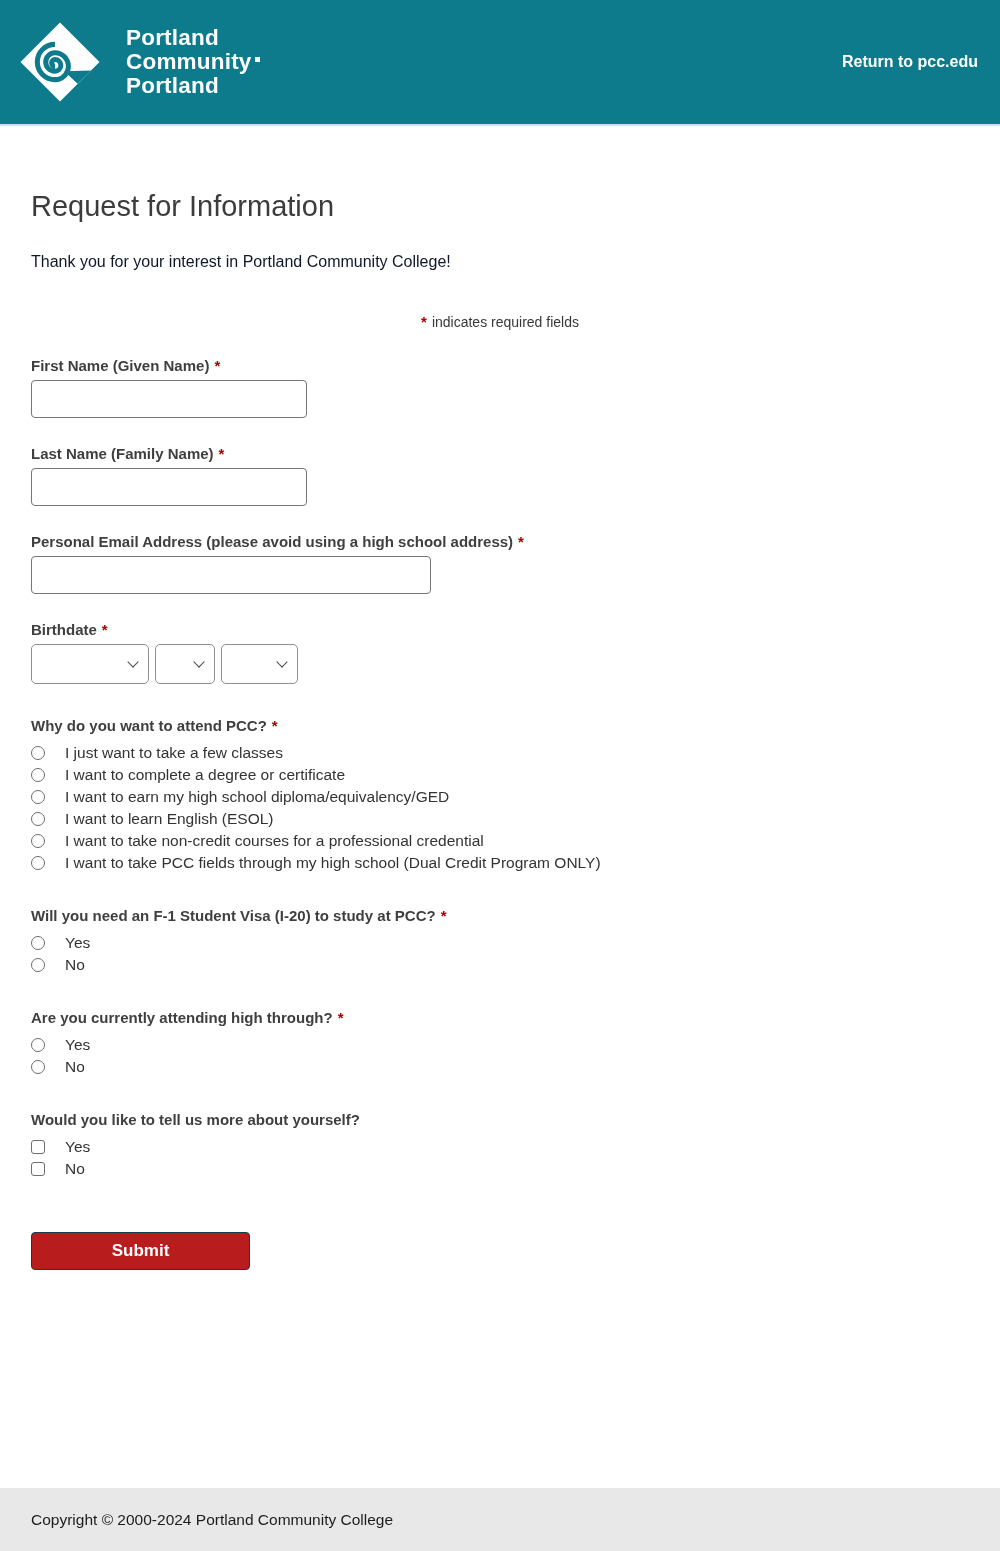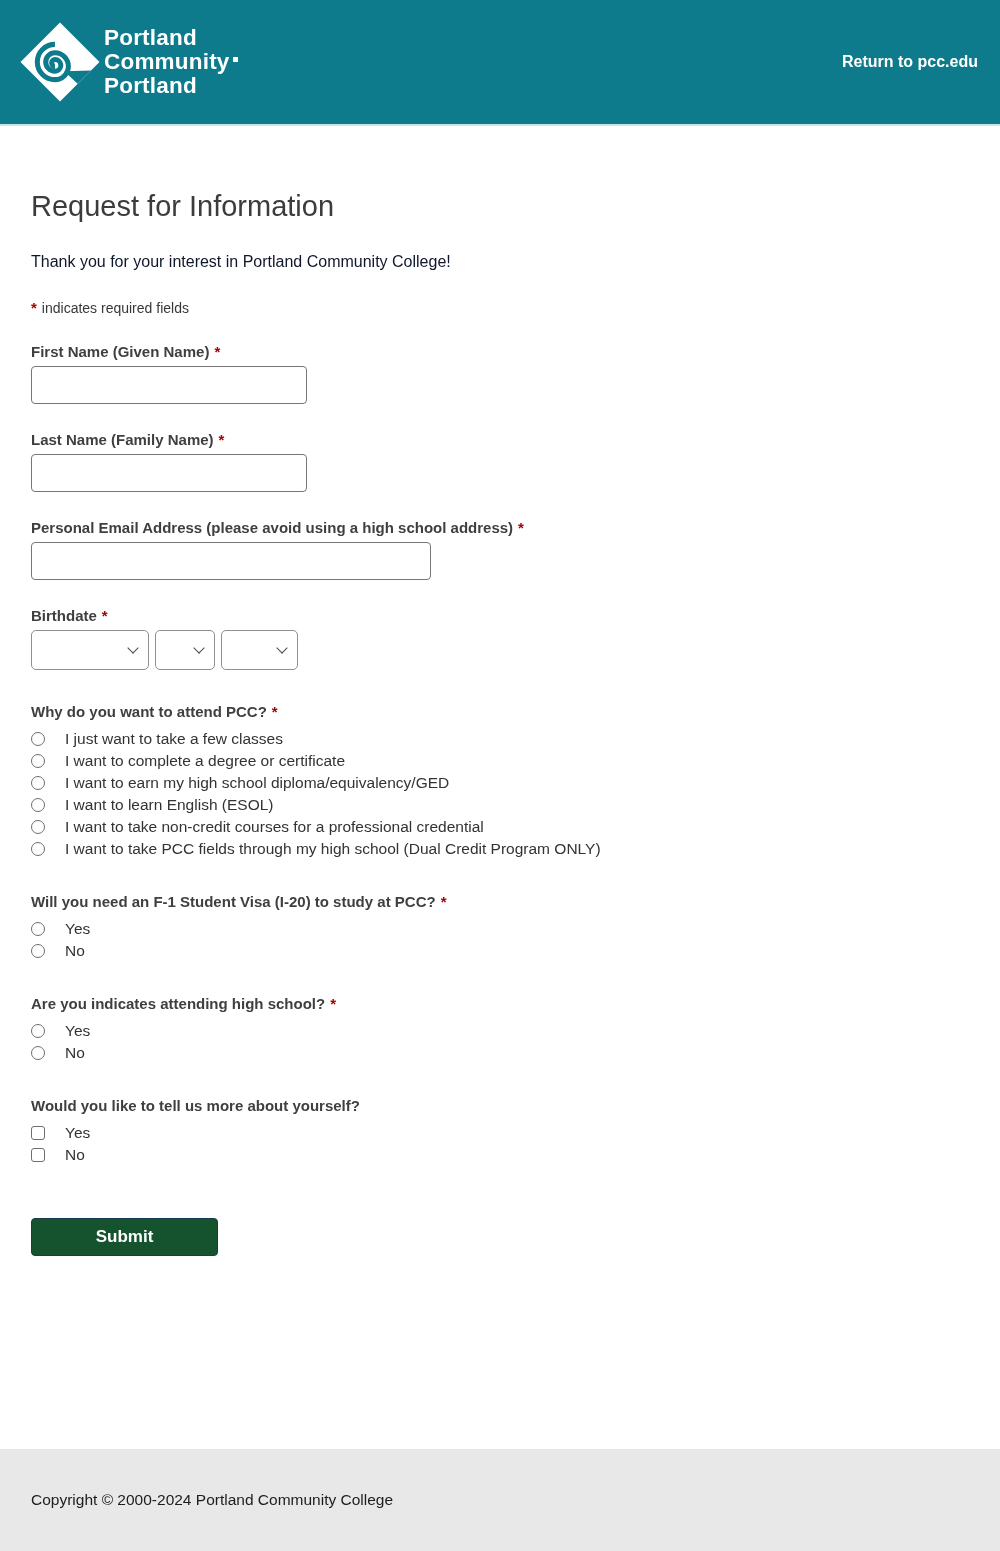--- a/index.html
+++ b/index.html
@@ -2,34 +2,34 @@
 <html><head>
 <meta charset="utf-8">
 <style>
   * { margin:0; padding:0; box-sizing:border-box; }
   body { font-family:"Liberation Sans", sans-serif; background:#ffffff; }
   .page { width:1000px; height:1551px; display:flex; flex-direction:column; background:#fff; overflow:hidden; }
 
   
   .site-header { height:126px; flex:0 0 auto; background:#0e7b8c; display:flex; align-items:center;
                  justify-content:space-between; padding:0 22px 0 18px; border-bottom:2px solid #c5e4eb; }
-  .logo { display:flex; align-items:center; gap:2px; text-decoration:none; cursor:pointer; }
+  .logo { display:flex; align-items:center; gap:24px; text-decoration:none; cursor:pointer; }
   .logo-svg { width:84px; height:90px; display:block; }
   .wordmark { color:#fff; font-weight:bold; font-size:22.5px; line-height:24px; letter-spacing:0.2px; }
   .wordmark .wline { display:block; white-space:nowrap; }
   .dot-mark { display:inline-block; width:5px; height:5px; background:#fff; margin-left:3px; vertical-align:7px; }
   .return-link { color:#fff; font-weight:bold; font-size:16px; text-decoration:none; cursor:pointer; }
 
   
   main { flex:1 1 auto; padding:12px 31px; }
   h1 { margin-top:51px; font-size:29px; line-height:35px; font-weight:400; color:#3c3c3c; }
   .intro { margin-top:26px; font-size:16px; line-height:23px; color:#0f172a; max-width:940px; }
   .intro + .intro { margin-top:24px; }
   .req { color:#aa0000; font-weight:bold; }
-  .required-note { margin-top:26px; font-size:14px; color:#383838; }
+  .required-note { margin-top:40px; font-size:14px; color:#383838;text-align:center; }
   .required-note .req { margin-right:5px; font-size:15px; }
 
   .form-group { margin-top:26px; }
   .fg-label { display:block; font-size:15px; font-weight:bold; color:#3f3f3f; line-height:19px; }
   .fg-label .req { margin-left:5px; }
   .text-input { display:block; margin-top:5px; height:38px; width:276px; border:1px solid #767676;
                 border-radius:4px; background:#fff; font-size:15px; padding:0 10px; color:#222;
                 font-family:inherit; }
   .text-input.wide { width:400px; }
   .input-wrap { position:relative; width:400px; margin-top:5px; }
@@ -49,26 +49,26 @@
   .chev { width:8px; height:8px; border-right:1.8px solid #4a4a4a; border-bottom:1.8px solid #4a4a4a;
           transform:rotate(45deg); margin-top:-4px; flex:0 0 auto; }
 
   .question-group { margin-top:32px; }
   .options { margin-top:7px; }
   .option { display:flex; align-items:center; height:22px; cursor:pointer; }
   .radio { width:14px; height:14px; border:1.5px solid #6e6e6e; border-radius:50%; background:#fff; flex:0 0 auto; }
   .checkbox { width:14px; height:14px; border:1.5px solid #6e6e6e; border-radius:3px; background:#fff; flex:0 0 auto; }
   .opt-label { margin-left:20px; font-size:15.5px; color:#333333; line-height:22px; }
 
-  .submit-btn { display:block; margin-top:52px; width:187px; height:38px; background:#14532d; color:#ffffff;
+  .submit-btn { display:block; margin-top:52px; width:219px; height:38px; background:#b91c1c; color:#ffffff;
                 font-weight:bold; font-size:17px; border:1px solid #163d4e; border-radius:4px; cursor:pointer;
                 font-family:inherit; }
 
   
-  .site-footer { height:102px; flex:0 0 auto; background:#e8e8e8; display:flex; align-items:center;
+  .site-footer { height:63px; flex:0 0 auto; background:#e8e8e8; display:flex; align-items:center;
                  padding:0 31px; font-size:15.5px; color:#1d1d1d; }
 </style>
 </head>
 <body>
 
 <div class="page">
 
   <header class="site-header">
     <a class="logo">
       <svg class="logo-svg" viewBox="0 0 100 100" aria-hidden="true">
@@ -179,21 +179,21 @@
         </div>
         <div class="option">
           <span class="radio"></span>
           <span class="opt-label">No</span>
         </div>
       </div>
     </div>
 
     <div class="question-group">
       <label class="fg-label">
-        <span>Are you indicates attending high school?</span><span class="req">*</span>
+        <span>Are you currently attending high through?</span><span class="req">*</span>
       </label>
       <div class="options">
         <div class="option">
           <span class="radio"></span>
           <span class="opt-label">Yes</span>
         </div>
         <div class="option">
           <span class="radio"></span>
           <span class="opt-label">No</span>
         </div>

